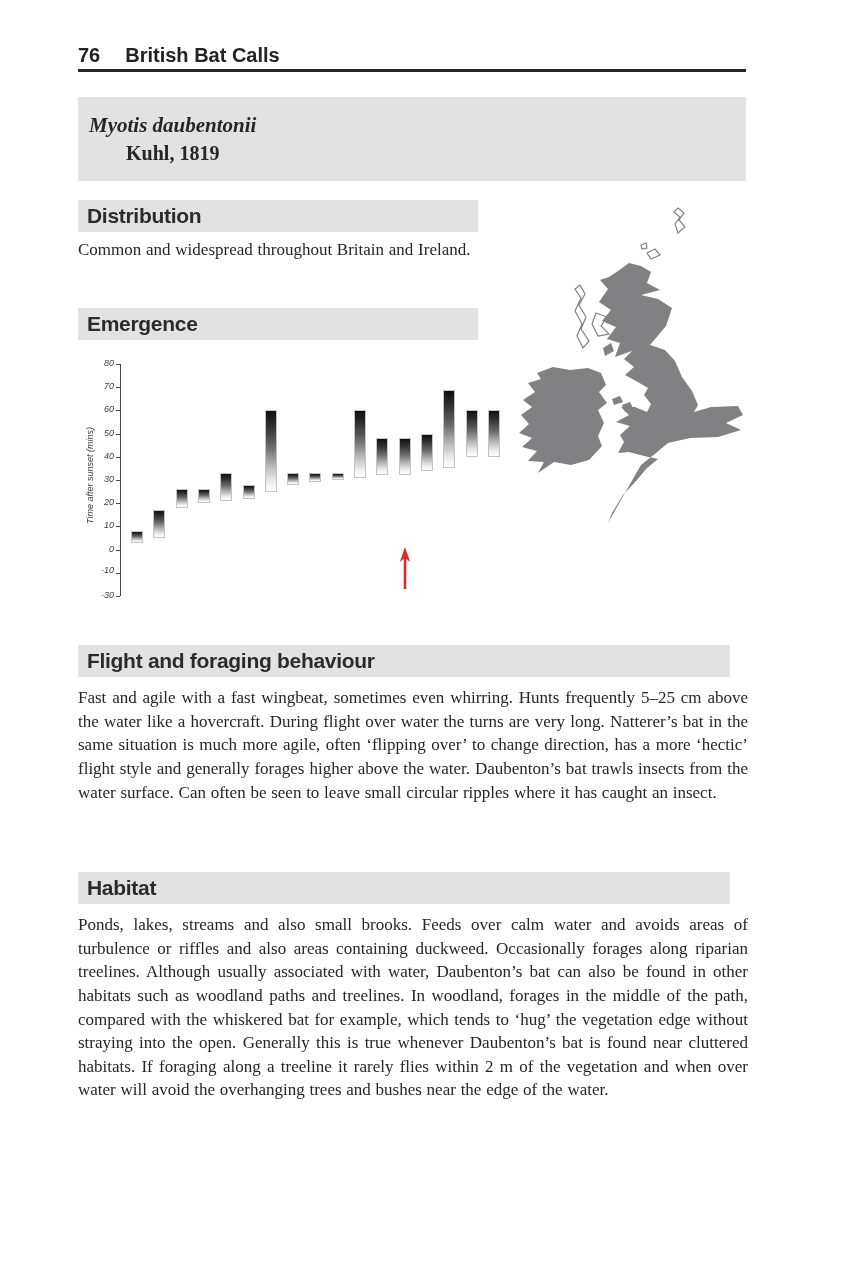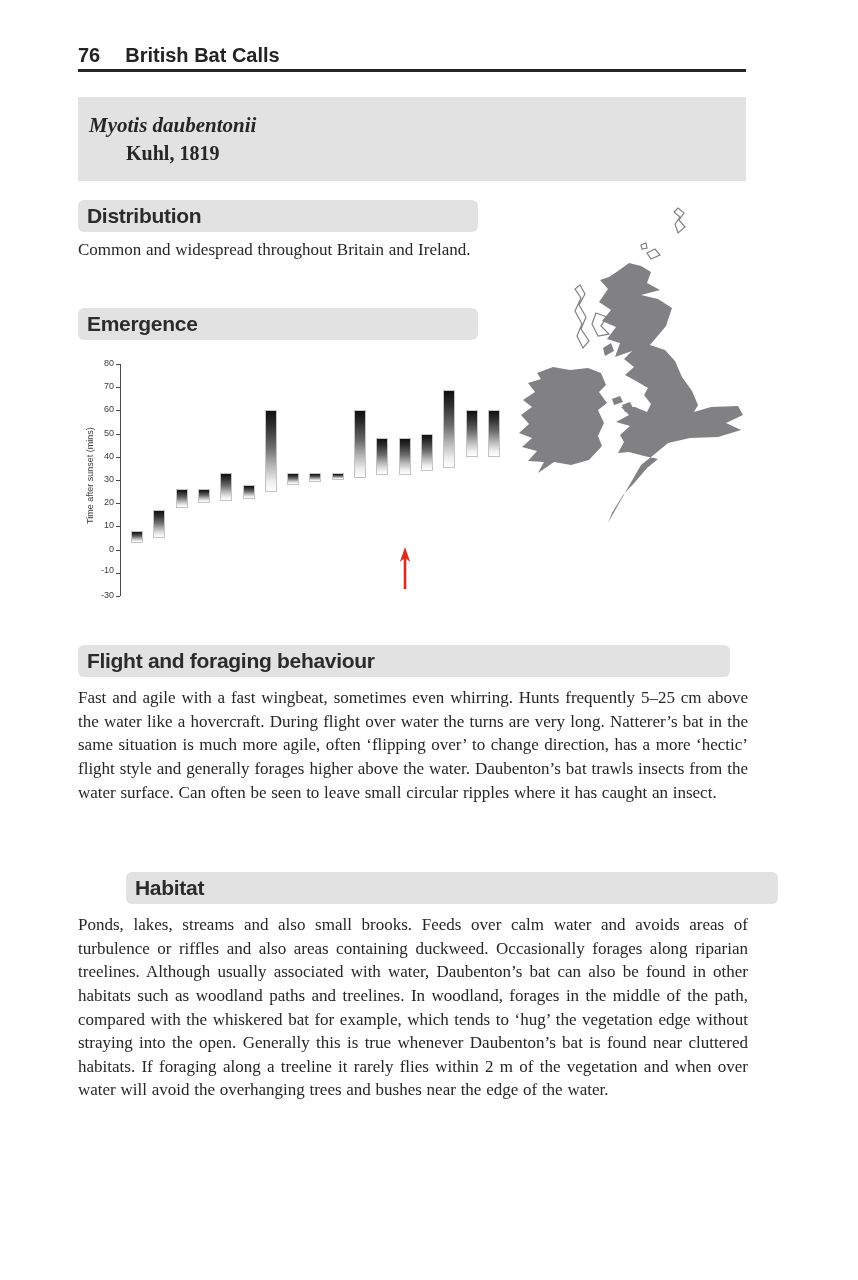--- a/index.html
+++ b/index.html
@@ -16,30 +16,30 @@
   .titleblock{position:absolute;left:78px;top:97px;width:668px;height:84px;background:#e2e2e2;
     box-sizing:border-box;padding:12px 11px 0 11px;display:flex;justify-content:space-between;}
   .common-name{font-family:"Liberation Sans",sans-serif;font-weight:bold;font-size:33px;
     letter-spacing:-0.5px;color:#232323;line-height:1.1;margin:0;}
   .sci-block{text-align:center;padding-top:3px;}
   .sci-name{font-style:italic;font-weight:bold;font-size:21px;line-height:1.3;}
   .authority{font-weight:bold;font-size:20px;line-height:1.45;}
   
   .headbar{position:absolute;left:78px;height:32px;background:#e2e2e2;box-sizing:border-box;
     font-family:"Liberation Sans",sans-serif;font-weight:bold;font-size:21px;color:#2b2b2b;
-    line-height:32px;padding-left:9px;letter-spacing:-0.3px;border-radius:6px;}
+    line-height:32px;padding-left:9px;letter-spacing:-0.3px;}
   .headbar.narrow{width:400px;}
   .headbar.wide{width:652px;}
   
   .bodytext{position:absolute;text-align:justify;font-size:17px;line-height:1.39;margin:0;
     word-spacing:0.5px;}
   .bodytext.narrow{left:78px;width:402px;}
   .bodytext.wide{left:78px;width:670px;}
   
-  .chart{position:absolute;left:80px;top:352px;width:432px;height:252px;}
+  .chart{position:absolute;left:80px;top:352px;width:432px;height:252px;font-style:italic;}
   .chart-plot{position:absolute;left:40px;top:12px;width:392px;height:232px;
     border-left:1px solid #4a4a4a;}
   .ytick-label{position:absolute;left:-27px;width:20px;text-align:right;
     font-family:"Liberation Sans",sans-serif;font-size:9px;color:#3d3d3d;}
   .ytick-mark{position:absolute;left:-5px;width:4px;height:1px;background:#4a4a4a;}
   .bar{position:absolute;width:12px;box-sizing:border-box;border:1px solid #c4c4c4;
     background:linear-gradient(to bottom,#101010 0%,#2e2e2e 18%,#6b6b6b 45%,
       #b5b5b5 68%,#ededed 88%,#ffffff 100%);}
   .chart-ylabel{position:absolute;left:-36px;top:52px;height:120px;
     writing-mode:vertical-rl;transform:rotate(180deg);text-align:center;
@@ -140,16 +140,16 @@
     <path fill="none" stroke-width="1.2" d="M88,120 L99,124 L93,133 L101,141 L90,143 L84,131 Z" stroke="#818184"></path>
 
     <path d="M95,155 L103,150 L106,158 L97,163 Z" fill="#818184"></path>
     <path d="M114,212 L122,209 L125,215 L117,219 Z" fill="#818184"></path>
     <path d="M104,206 L112,203 L115,209 L106,212 Z" fill="#818184"></path>
   </svg>
 
   <div class="headbar wide" style="top:645px;">Flight and foraging behaviour</div>
   <p class="bodytext wide" style="top:686px;">Fast and agile with a fast wingbeat, sometimes even whirring. Hunts frequently 5–25 cm above the water like a hovercraft. During flight over water the turns are very long. Natterer’s bat in the same situation is much more agile, often ‘flipping over’ to change direction, has a more ‘hectic’ flight style and generally forages higher above the water. Daubenton’s bat trawls insects from the water surface. Can often be seen to leave small circular ripples where it has caught an insect.</p>
 
-  <div class="headbar wide" style="top:872px;margin-left:48px;">Habitat</div>
+  <div class="headbar wide" style="top:872px;">Habitat</div>
   <p class="bodytext wide" style="top:913px;">Ponds, lakes, streams and also small brooks. Feeds over calm water and avoids areas of turbulence or riffles and also areas containing duckweed. Occasionally forages along riparian treelines. Although usually associated with water, Daubenton’s bat can also be found in other habitats such as woodland paths and treelines. In woodland, forages in the middle of the path, compared with the whiskered bat for example, which tends to ‘hug’ the vegetation edge without straying into the open. Generally this is true whenever Daubenton’s bat is found near cluttered habitats. If foraging along a treeline it rarely flies within 2 m of the vegetation and when over water will avoid the overhanging trees and bushes near the edge of the water.</p>
 
 </div>
 
 </body></html>

